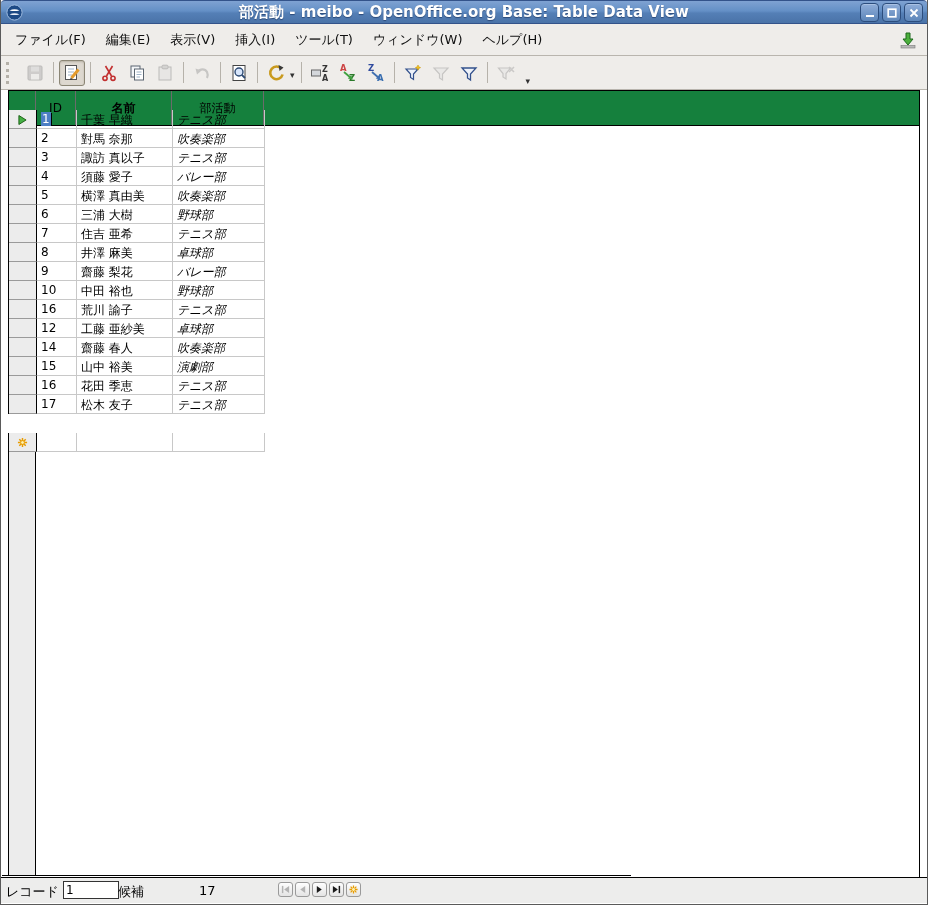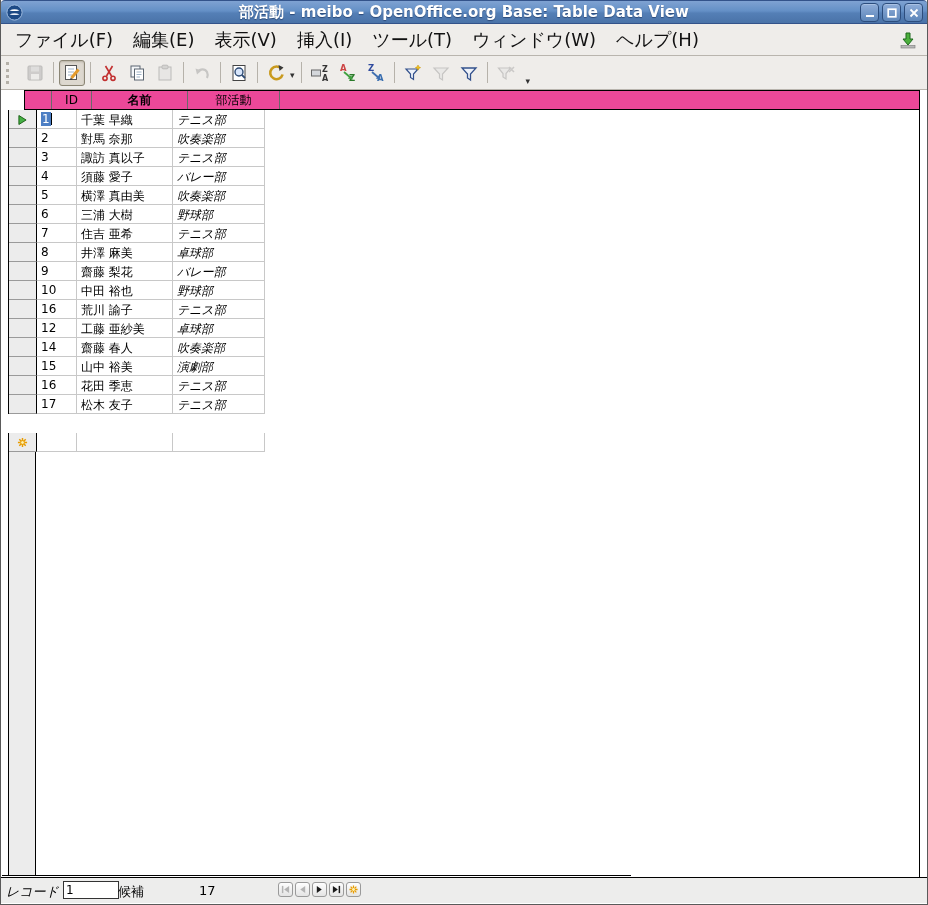--- a/index.html
+++ b/index.html
@@ -16,42 +16,42 @@
   .titlebar .title{position:absolute;left:0;right:0;text-align:center;
     color:#fff;font-size:15px;font-weight:bold;text-shadow:0 1px 1px #2c4a78;pointer-events:none;}
   .winbtns{position:absolute;right:4px;top:2px;display:flex;gap:3px;}
   .wbtn{width:19px;height:19px;border:1px solid #2c4d7d;border-radius:4px;
     background:linear-gradient(#8fadd9,#5d86b9);display:flex;align-items:center;justify-content:center;
     box-shadow:inset 0 1px 0 #a9c1e3;padding:0;}
 
   
   .menubar{position:absolute;top:24px;left:0;right:0;height:32px;background:#efedea;
     border-bottom:1px solid #b9b5ae;display:flex;align-items:center;box-sizing:border-box;}
-  .menuitem{font-size:18px;color:#111;padding:4px 8px;margin-left:4px;cursor:default;}
+  .menuitem{font-size:13px;color:#111;padding:4px 8px;margin-left:4px;cursor:default;}
   .menuitem:first-child{margin-left:6px;}
   .menu-update{position:absolute;right:10px;top:7px;}
 
   
   .toolbar{position:absolute;top:56px;left:0;right:0;height:34px;background:#efedea;
     border-bottom:1px solid #b9b5ae;display:flex;align-items:center;box-sizing:border-box;padding-left:3px;}
   .grip{width:8px;height:22px;border-left:3px dotted #b4b0a8;margin:0 4px 0 2px;}
   .tb{width:26px;height:26px;border:1px solid transparent;background:transparent;border-radius:3px;
       display:flex;align-items:center;justify-content:center;padding:0;margin:0 1px;}
   .tb.pressed{border:1px solid #8b8675;background:#ddd8cf;box-shadow:inset 0 1px 2px #b8b2a6;}
   .tb.dis svg{filter:grayscale(1) opacity(.42);}
   .tsep{width:1px;height:21px;background:#b6b2aa;margin:0 4px;}
   .dd{font-size:9px;color:#333;margin:4px 2px 0 0;}
   .overflow{font-size:9px;color:#333;align-self:flex-end;margin:0 0 3px 6px;}
 
   
   .workarea{position:absolute;top:90px;left:1px;width:918px;height:787px;background:#fff;
     border-right:1px solid #000;box-sizing:border-box;overflow:hidden;}
-  .gridheader{position:absolute;top:0;left:6px;right:0;height:20px;background:#ec4899;
+  .gridheader{position:absolute;top:0;left:6px;right:0;height:36px;background:#15803d;
     border-top:1px solid #000;border-bottom:1px solid #000;border-left:1px solid #000;
-    display:flex;box-sizing:border-box;margin-left:16px;}
+    display:flex;box-sizing:border-box;}
   .hcell{border-right:1px solid #6b6b6b;display:flex;align-items:center;justify-content:center;
     font-size:12px;color:#000;box-sizing:border-box;}
   .h-corner{width:27px;}
   .h-id{width:40px;}
   .h-name{width:96px;font-weight:bold;}
   .h-club{width:92px;}
   .h-filler{flex:1;border-right:none;}
   .tbody{position:absolute;top:20px;left:6px;}
   .trow{display:flex;height:19px;border-left:1px solid #000;box-sizing:border-box;}
   .rh{width:28px;background:#ececec;border-right:1px solid #000;border-bottom:1px solid #9a9a9a;
@@ -64,21 +64,21 @@
   .starrow{position:absolute;top:343px;left:6px;}
   .rh-strip{position:absolute;left:6px;top:362px;bottom:2px;width:28px;background:#ececec;
     border-left:1px solid #000;border-right:1px solid #000;box-sizing:border-box;}
   .grid-bottomline{position:absolute;left:0;bottom:1px;width:629px;border-top:1px solid #000;}
   .selval{background:#4d7fc4;color:#fff;padding:0 1px;}
   .caret{display:inline-block;width:1px;height:12px;background:#000;vertical-align:-2px;}
 
   
   .recordbar{position:absolute;left:0;right:0;top:877px;height:26px;background:#ededec;
     border-top:1px solid #000;box-sizing:border-box;font-size:13px;color:#000;}
-  .rec-label{position:absolute;left:5px;top:5px;font-style:italic;}
+  .rec-label{position:absolute;left:5px;top:5px;}
   .rec-input{position:absolute;left:62px;top:3px;width:50px;height:16px;border:1px solid #333;
     background:#fff;font-size:12px;font-family:inherit;padding:0 2px;box-sizing:content-box;}
   .rec-of{position:absolute;left:117px;top:5px;}
   .rec-total{position:absolute;left:198px;top:5px;}
   .navs{position:absolute;left:277px;top:4px;display:flex;gap:2px;}
   .navbtn{width:15px;height:15px;border:1px solid #9a9a9a;border-radius:3px;
     background:linear-gradient(#fefefe,#e4e4e4);display:flex;align-items:center;justify-content:center;padding:0;}
 </style>
 </head>
 <body>

